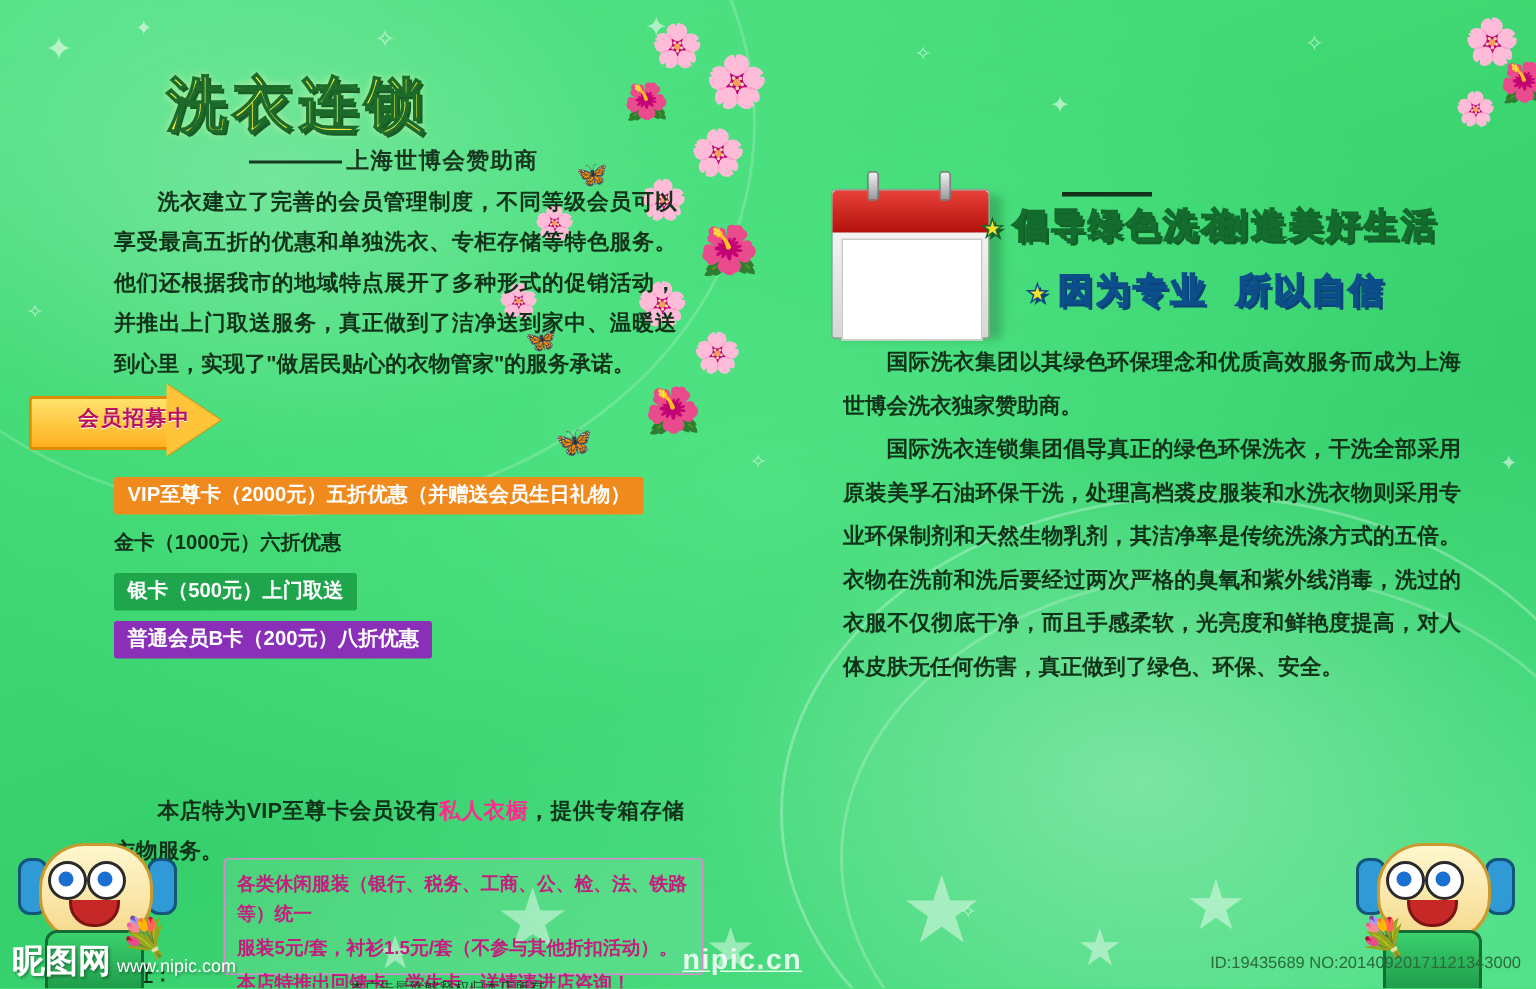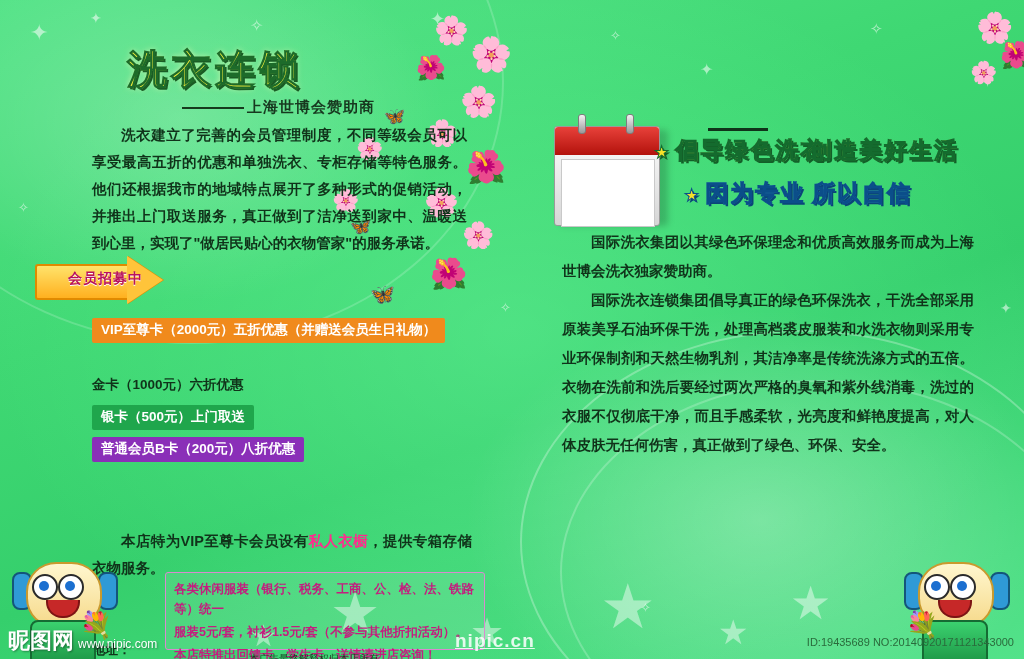--- a/index.html
+++ b/index.html
@@ -24,21 +24,21 @@
     position:absolute;border-radius:50%;
     border:2px solid rgba(255,255,255,0.35);
     pointer-events:none;
   }
   .star-big{
     position:absolute;color:rgba(255,255,255,0.45);
     pointer-events:none;user-select:none;
   }
 
   
-  .left{position:absolute;left:17px;top:0;width:512px;height:659px;}
+  .left{position:absolute;left:1px;top:0;width:512px;height:659px;}
   .title{
     position:absolute;left:110px;top:42px;
     font-size:40px;font-weight:bold;
     color:#f5ef3a;
     -webkit-text-stroke:1px #1d6b2a;
     text-shadow:2px 2px 0 #1a5c25, 0 0 6px rgba(255,255,180,.7);
     letter-spacing:4px;
     font-family:"DejaVu Sans",sans-serif;
   }
   .subtitle{
@@ -75,21 +75,21 @@
     text-align:right;
   }
   .pricelist{position:absolute;left:75px;top:318px;width:380px;}
   .price-row{margin-bottom:7px;}
   .chip{
     display:inline-block;padding:3px 9px 4px 9px;
     font-size:13.5px;font-weight:bold;color:#ffffff;
     border-radius:2px;line-height:18px;
   }
   .chip.orange{background:#f08a1c;}
-  .chip.plain{background:transparent;color:#10331a;padding-left:0;margin-top:23px;}
+  .chip.plain{background:transparent;color:#10331a;padding-left:0;}
   .chip.green{background:#1fa64c;}
   .chip.purple{background:#8a2fb8;}
   .chip.blue{background:#2b6fd4;}
 
   .p-vip{left:75px;top:440px;width:380px;text-indent:29px;}
   .hl-pink{color:#ff2b8e;}
   .hl-pink-box{
     color:#ff2b8e;border:1px solid #ff2b8e;padding:0 3px;border-radius:2px;
   }
   .p-store{left:75px;top:528px;width:380px;text-indent:29px;}
@@ -118,21 +118,21 @@
     position:absolute;font-weight:bold;letter-spacing:2px;
     font-family:"DejaVu Sans",sans-serif;
   }
   .slogan .star{color:#f5e12a;font-size:17px;margin-right:4px;}
   .s1{left:142px;top:135px;font-size:23px;color:#f7ee35;
       -webkit-text-stroke:1px #146b2e;text-shadow:2px 2px 0 #135f28;}
   .s2{left:297px;top:135px;font-size:23px;color:#f7ee35;
       -webkit-text-stroke:1px #146b2e;text-shadow:2px 2px 0 #135f28;}
   .s3{left:172px;top:178px;font-size:23px;color:#5fe3ff;
       -webkit-text-stroke:1px #0b4e8a;text-shadow:2px 2px 0 #0b4478;}
-  .s4{left:300px;top:178px;font-size:23px;color:#5fe3ff;
+  .s4{left:312px;top:178px;font-size:23px;color:#5fe3ff;
       -webkit-text-stroke:1px #0b4e8a;text-shadow:2px 2px 0 #0b4478;}
 
   .p-right{left:50px;top:228px;width:412px;text-indent:29px;line-height:29px;}
   .p-right2{left:50px;top:286px;width:412px;text-indent:29px;line-height:29px;}
 
   
   .calendar{position:absolute;left:42px;top:118px;width:115px;height:110px;}
   .cal-shadow{
     position:absolute;left:6px;top:12px;width:108px;height:96px;
     background:rgba(0,0,0,0.18);border-radius:4px;filter:blur(3px);

